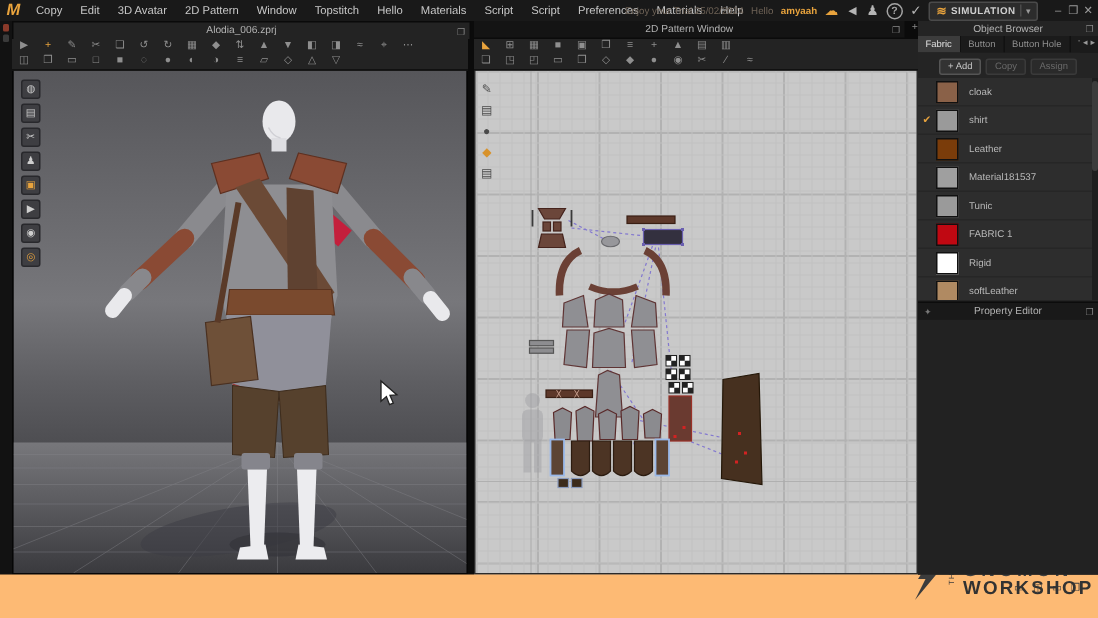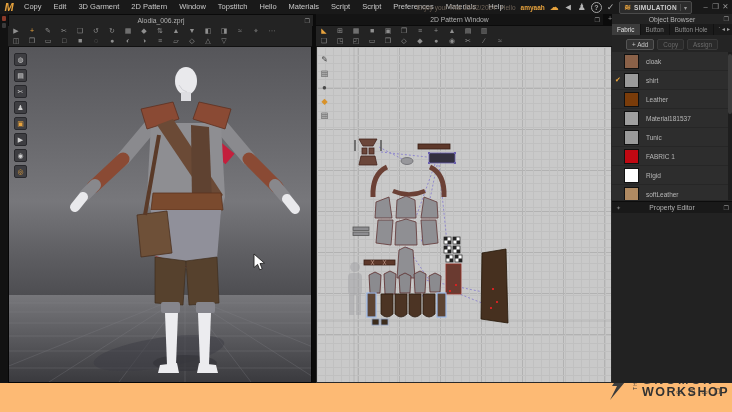--- a/index.html
+++ b/index.html
@@ -91,21 +91,21 @@
 </style>
 </head>
 <body>
 
 <div class="abs menubar">
   <span class="logo">M</span>
   <nav class="menus">
 
   <span class="mi">Copy</span>
       <span class="mi">Edit</span>
-      <span class="mi">3D Garment</span>
+      <span class="mi">3D Avatar</span>
       <span class="mi">2D Pattern</span>
       <span class="mi">Window</span>
       <span class="mi">Topstitch</span>
       <span class="mi">Hello</span>
       <span class="mi">Materials</span>
       <span class="mi">Script</span>
       <span class="mi">Script</span>
       <span class="mi">Preferences</span>
       <span class="mi">Materials</span>
       <span class="mi">Help</span>

